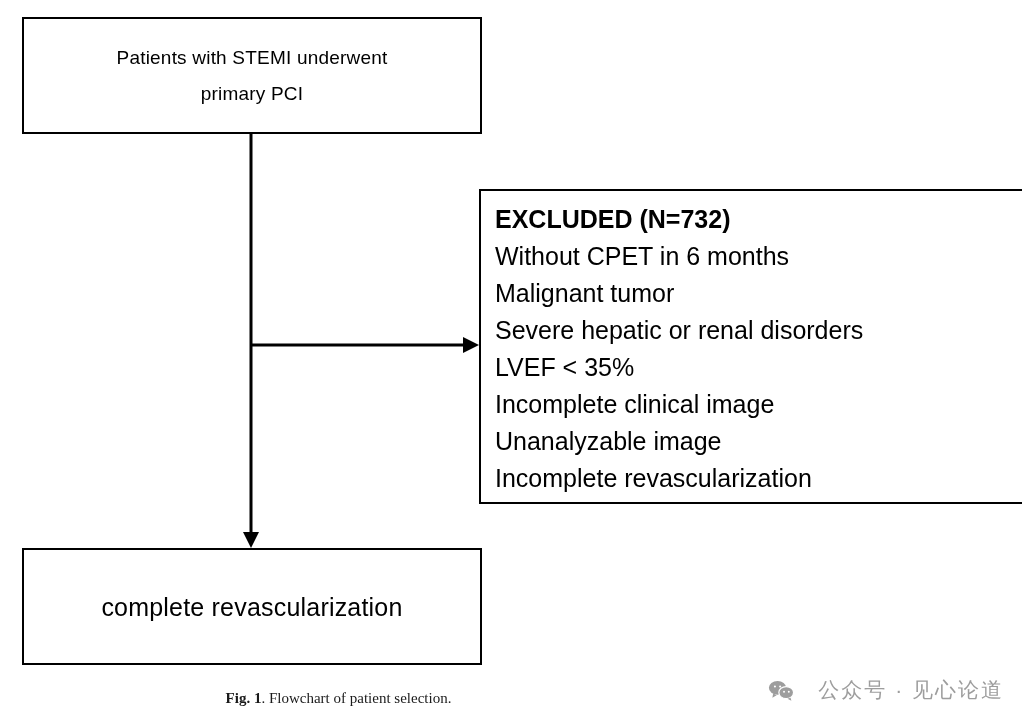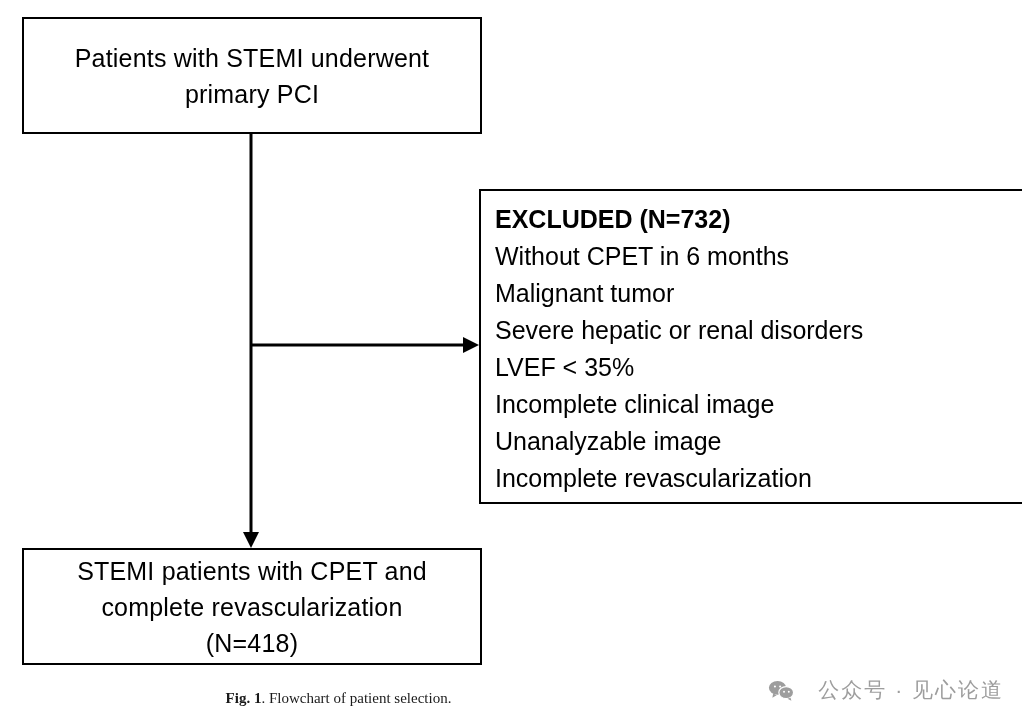--- a/index.html
+++ b/index.html
@@ -36,21 +36,21 @@
     left: 22px;
     top: 17px;
     width: 460px;
     height: 117px;
     display: flex;
     align-items: center;
     justify-content: center;
   }
   #box-top .lines {
     text-align: center;
-    font-size: 25px;
+    font-size: 19px;
     line-height: 36px;
     letter-spacing: 0.2px;
   }
 
   
   #box-excluded {
     left: 479px;
     top: 189px;
     width: 602px;
     height: 315px;
@@ -159,23 +159,21 @@
     <div class="item">Malignant tumor</div>
     <div class="item">Severe hepatic or renal disorders</div>
     <div class="item">LVEF &lt; 35%</div>
     <div class="item">Incomplete clinical image</div>
     <div class="item">Unanalyzable image</div>
     <div class="item">Incomplete revascularization</div>
   </div>
 
   <div class="box" id="box-bottom">
     <div class="lines">
-      <div>STEMI patients with CPET and</div>
       <div>complete revascularization</div>
-      <div>(N=418)</div>
     </div>
   </div>
 
   <div id="caption">
     <span class="figlabel">Fig. 1</span><span>. Flowchart of patient selection.</span>
   </div>
 
   <div id="watermark">
     <span class="wm-icon">
       <svg viewBox="0 0 30 24" width="26" height="22">

